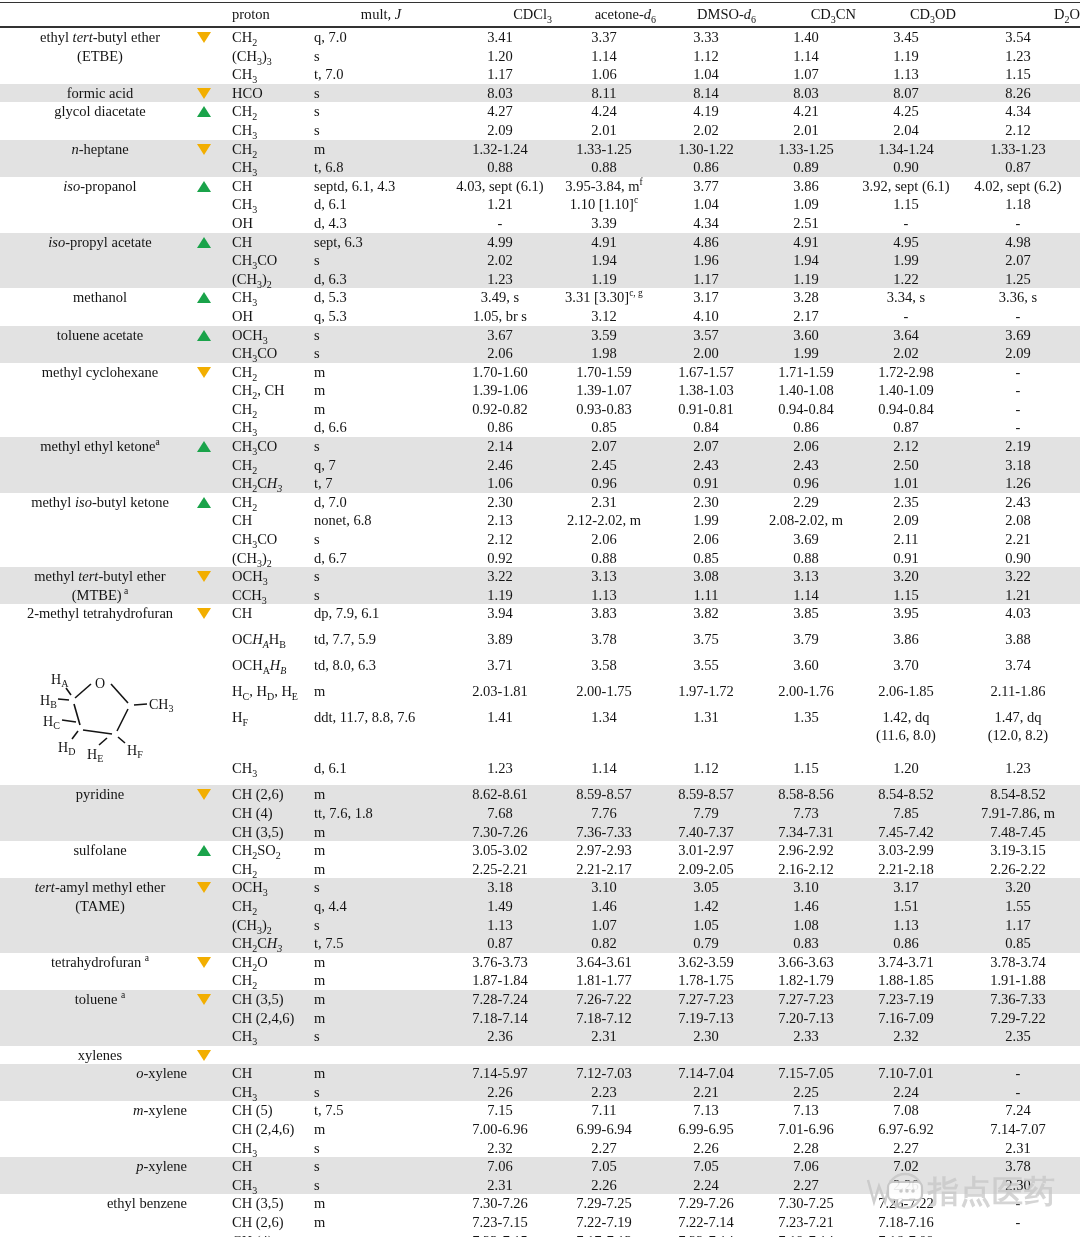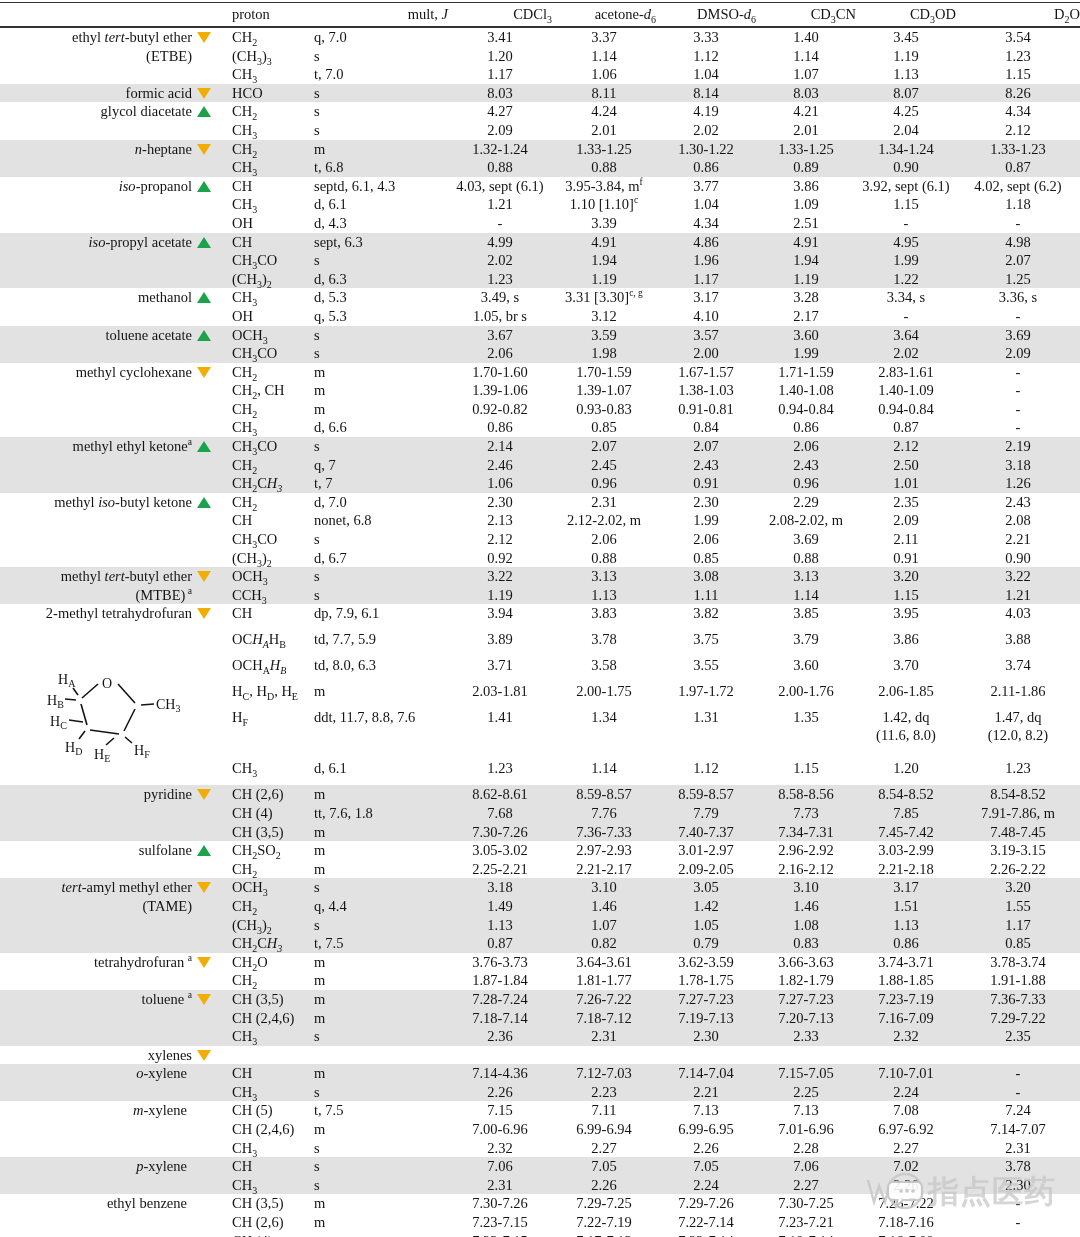--- a/index.html
+++ b/index.html
@@ -13,27 +13,27 @@
     border-collapse:collapse; table-layout:fixed; width:1080px;
     border-top:1px solid #333; border-bottom:1.5px solid #333;
     margin-top:2px;
   }
   thead tr{ border-bottom:2px solid #333; }
   thead th{
     font-weight:normal; font-size:14.5px; height:23px; vertical-align:middle;
     padding:0; text-align:right; white-space:nowrap;
   }
   th.h-proton{ text-align:left; padding-left:16px; }
-  th.h-mult{ text-align:right; padding-left:2px; }
+  th.h-mult{ text-align:center; padding-left:2px; }
   td{
     font-size:14.5px; line-height:18.6px; padding:0; vertical-align:top;
     white-space:pre-line; overflow:hidden;
   }
   tbody.shade{ background:var(--stripe); }
-  td.name{ text-align:right; padding-left:8px; }
+  td.name{ text-align:center; padding-left:8px; }
   td.name.right{ text-align:right; padding-right:5px; }
   td.tri{ text-align:center; }
   td.proton{ padding-left:16px; white-space:nowrap; }
   td.mult{ padding-left:2px; white-space:nowrap; }
   td.val{ text-align:center; }
   sub{ font-size:10px; line-height:0; }
   sup{ font-size:9.5px; line-height:0; }
   .tri-glyph{ width:0; height:0; margin:4px auto 0; }
   .tri-down{ border-left:7px solid transparent; border-right:7px solid transparent; border-top:11px solid var(--down); }
   .tri-up{ border-left:7px solid transparent; border-right:7px solid transparent; border-bottom:11px solid var(--up); }
@@ -295,21 +295,21 @@
     <tbody>
       <tr>
         <td class="name" rowspan="4"><div>methyl cyclohexane</div></td>
         <td class="tri" rowspan="4"><div class="tri-glyph tri-down"></div></td>
         <td class="proton">CH<sub>2</sub></td>
         <td class="mult">m</td>
         <td class="val">1.70-1.60</td>
         <td class="val">1.70-1.59</td>
         <td class="val">1.67-1.57</td>
         <td class="val">1.71-1.59</td>
-        <td class="val">2.83-1.61</td>
+        <td class="val">1.72-2.98</td>
         <td class="val">-</td>
       </tr>
       <tr>
         <td class="proton">CH<sub>2</sub>, CH</td>
         <td class="mult">m</td>
         <td class="val">1.39-1.06</td>
         <td class="val">1.39-1.07</td>
         <td class="val">1.38-1.03</td>
         <td class="val">1.40-1.08</td>
         <td class="val">1.40-1.09</td>
@@ -702,21 +702,21 @@
         <td class="val"></td>
         <td class="val"></td>
       </tr>
     </tbody>
     <tbody class="shade">
       <tr>
         <td class="name right" rowspan="2"><div><i>o</i>-xylene</div></td>
         <td class="tri" rowspan="2"></td>
         <td class="proton">CH</td>
         <td class="mult">m</td>
-        <td class="val">7.14-4.36</td>
+        <td class="val">7.14-5.97</td>
         <td class="val">7.12-7.03</td>
         <td class="val">7.14-7.04</td>
         <td class="val">7.15-7.05</td>
         <td class="val">7.10-7.01</td>
         <td class="val">-</td>
       </tr>
       <tr>
         <td class="proton">CH<sub>3</sub></td>
         <td class="mult">s</td>
         <td class="val">2.26</td>

